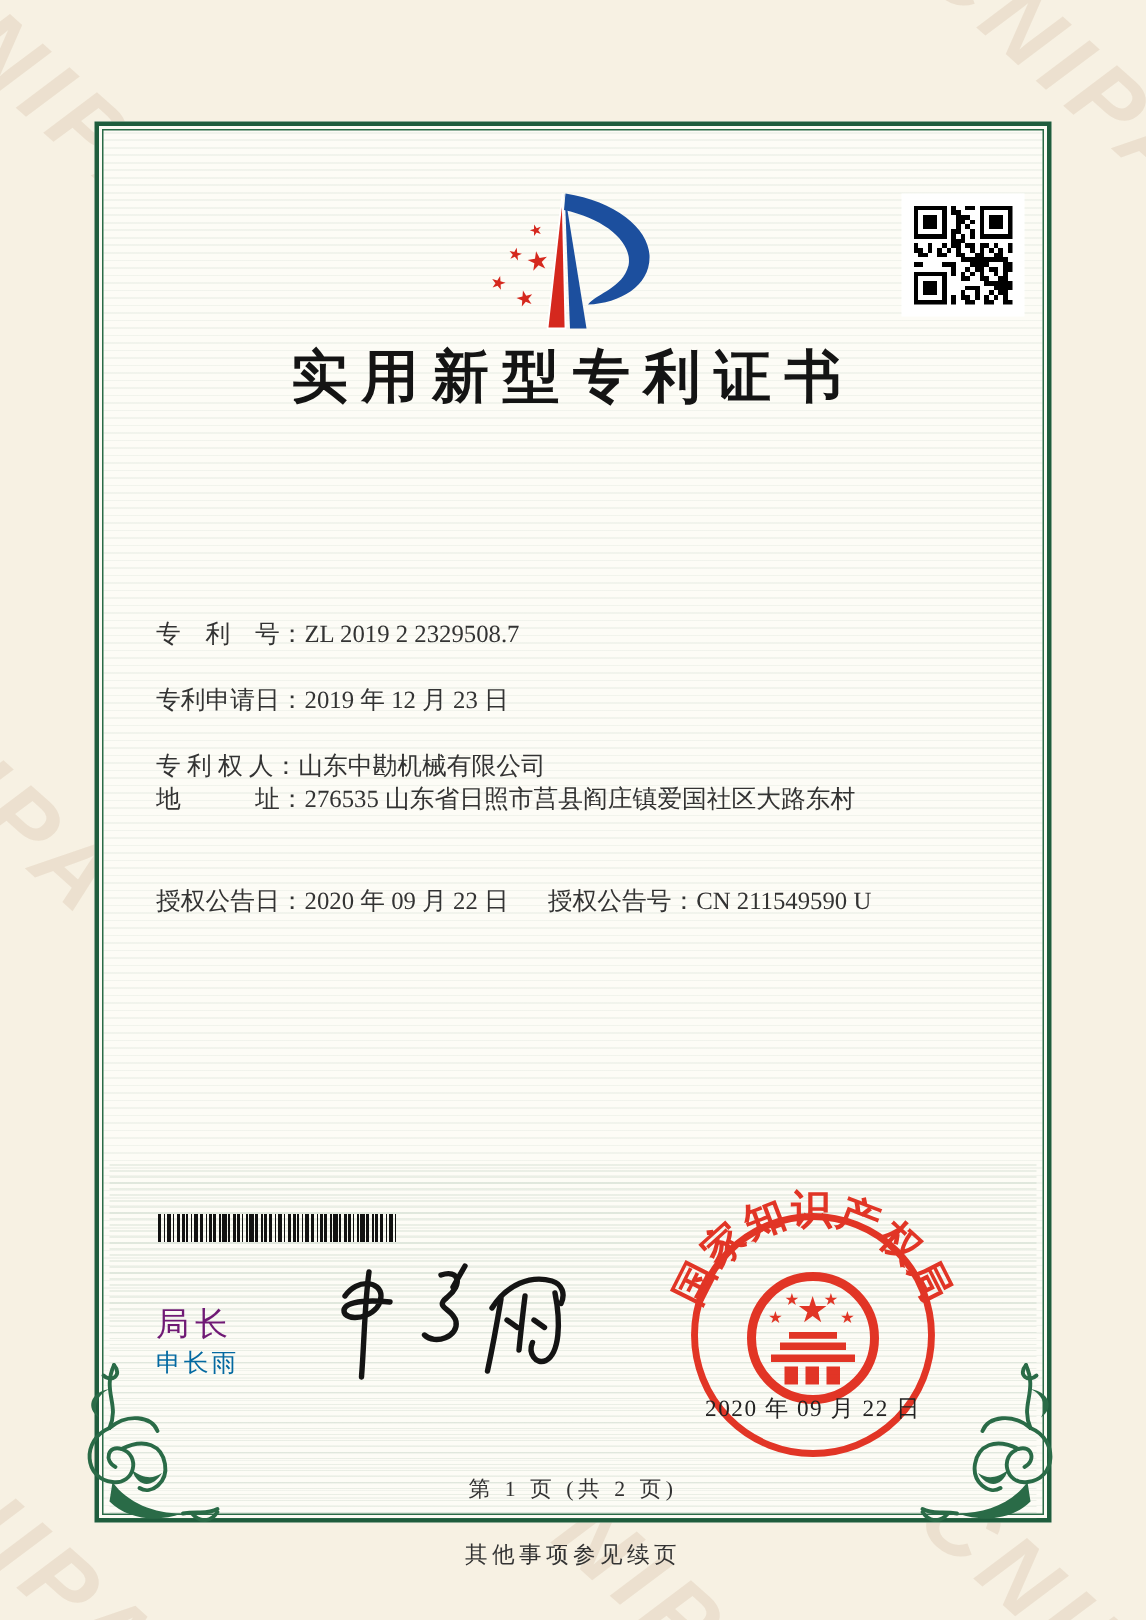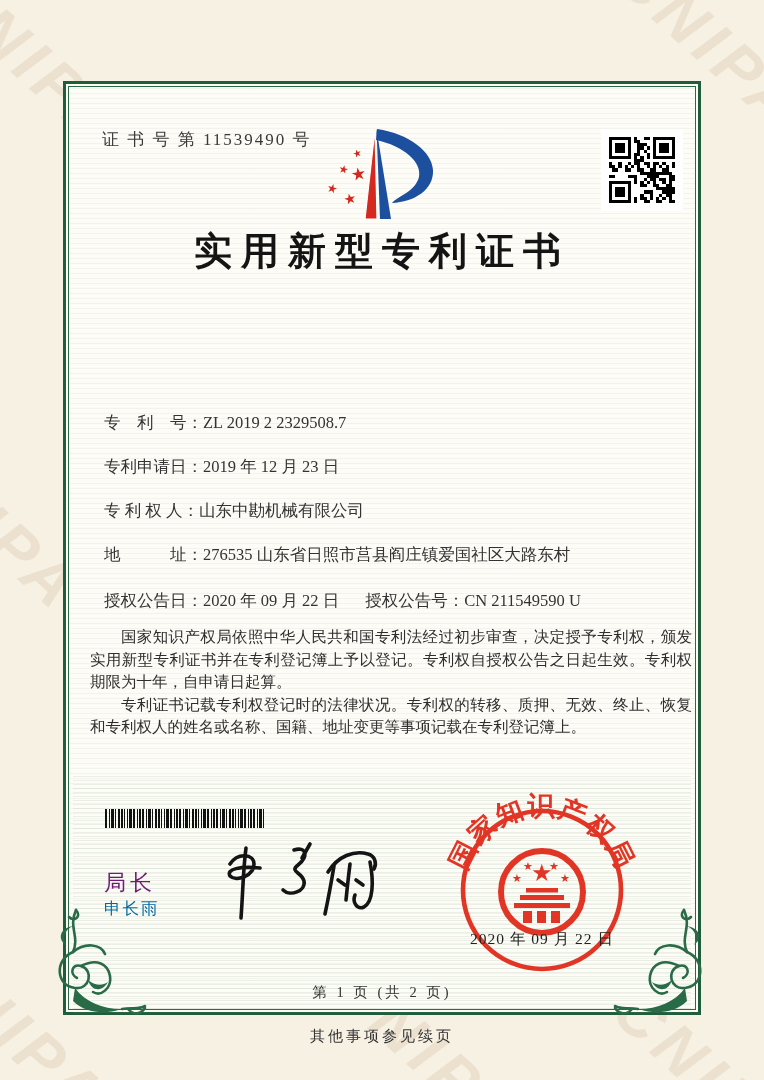--- a/index.html
+++ b/index.html
@@ -56,21 +56,21 @@
   .centered{left:0;width:764px;text-align:center;}
 
   .cert-number{left:102px;top:128px;font-size:17px;letter-spacing:2px;color:#3a3a3a;}
 
   .title{top:226px;font-size:38px;font-weight:bold;letter-spacing:9px;color:#141414;}
 
   .row{left:104px;font-size:16.5px;color:#333;white-space:nowrap;}
   .row .lbl{color:#333;}
   .row .val{color:#333;}
   .row1{top:325px;} .row2{top:369px;} .row3{top:412px;}
-  .row4{top:456px;} .row5{top:500px;} .row6{top:544px;} .row7{top:590px;font-family:Liberation Serif, serif;}
+  .row4{top:456px;} .row5{top:500px;} .row6{top:522px;} .row7{top:590px;font-family:Liberation Serif, serif;}
   .pair2{margin-left:26px;}
 
   .paras{left:90px;top:626px;width:602px;font-size:15.5px;line-height:22.5px;
          text-align:justify;color:#2e2e2e;}
   .paras p{margin:0;text-indent:2em;}
 
   .barcode-box{left:105px;top:809px;width:162px;height:19px;}
 
   .director-title{left:104px;top:868px;font-size:22px;letter-spacing:4px;color:#701a75;}
   .director-name{left:104px;top:898px;font-size:16.5px;letter-spacing:2px;color:#0369a1;}
@@ -137,21 +137,20 @@
       <path d="M84,101 C90,108 97,106 101,100"></path>
       <path d="M32,2 C38,9 30,14 25,9"></path>
     </g>
     <g fill="#2a6b47" stroke="none">
       <path d="M31,80 C41,94 59,101 77,101 C61,107 41,105 29,93 Z"></path>
       <path d="M29,18 C20,22 18,31 22,37 C13,31 16,20 29,18 Z"></path>
       <path d="M44,72 C52,78 58,78 64,74 C58,84 48,84 44,72 Z"></path>
     </g>
   </svg>
 
-  <div class="abs cert-number">证 书 号 第 11539490 号</div>
 
   <svg class="abs logo" width="145" height="114" viewBox="0 0 145 114">
     <g fill="#d5281e" font-family="DejaVu Sans, sans-serif">
       <text x="36" y="41" font-size="10" transform="rotate(-18 36 41)">★</text>
       <text x="20" y="55" font-size="11" transform="rotate(12 20 55)">★</text>
       <text x="34" y="64" font-size="17" transform="rotate(-10 34 64)">★</text>
       <text x="8" y="74" font-size="12" transform="rotate(15 8 74)">★</text>
       <text x="27" y="88" font-size="14" transform="rotate(-14 27 88)">★</text>
     </g>
     <g>
@@ -314,24 +313,20 @@
   <div class="abs row row5">
     <span class="lbl">专 利 权 人：</span><span class="val">山东中勘机械有限公司</span>
   </div>
   <div class="abs row row6">
     <span class="lbl">地　　　址：</span><span class="val">276535 山东省日照市莒县阎庄镇爱国社区大路东村</span>
   </div>
   <div class="abs row row7">
     <span class="lbl">授权公告日：</span><span class="val">2020 年 09 月 22 日</span><span class="pair2"><span class="lbl">授权公告号：</span><span class="val">CN 211549590 U</span></span>
   </div>
 
-  <div class="abs paras">
-    <p>国家知识产权局依照中华人民共和国专利法经过初步审查，决定授予专利权，颁发实用新型专利证书并在专利登记簿上予以登记。专利权自授权公告之日起生效。专利权期限为十年，自申请日起算。</p>
-    <p>专利证书记载专利权登记时的法律状况。专利权的转移、质押、无效、终止、恢复和专利权人的姓名或名称、国籍、地址变更等事项记载在专利登记簿上。</p>
-  </div>
 
   <svg class="abs barcode-box" id="barcode" width="162" height="19" viewBox="0 0 162 19" shape-rendering="crispEdges">
       <rect x="0" y="0" width="2" height="19" fill="#111"></rect>
       <rect x="4" y="0" width="1" height="19" fill="#111"></rect>
       <rect x="6" y="0" width="3" height="19" fill="#111"></rect>
       <rect x="10" y="0" width="1" height="19" fill="#111"></rect>
       <rect x="13" y="0" width="2" height="19" fill="#111"></rect>
       <rect x="16" y="0" width="2" height="19" fill="#111"></rect>
       <rect x="19" y="0" width="1" height="19" fill="#111"></rect>
       <rect x="22" y="0" width="1" height="19" fill="#111"></rect>

